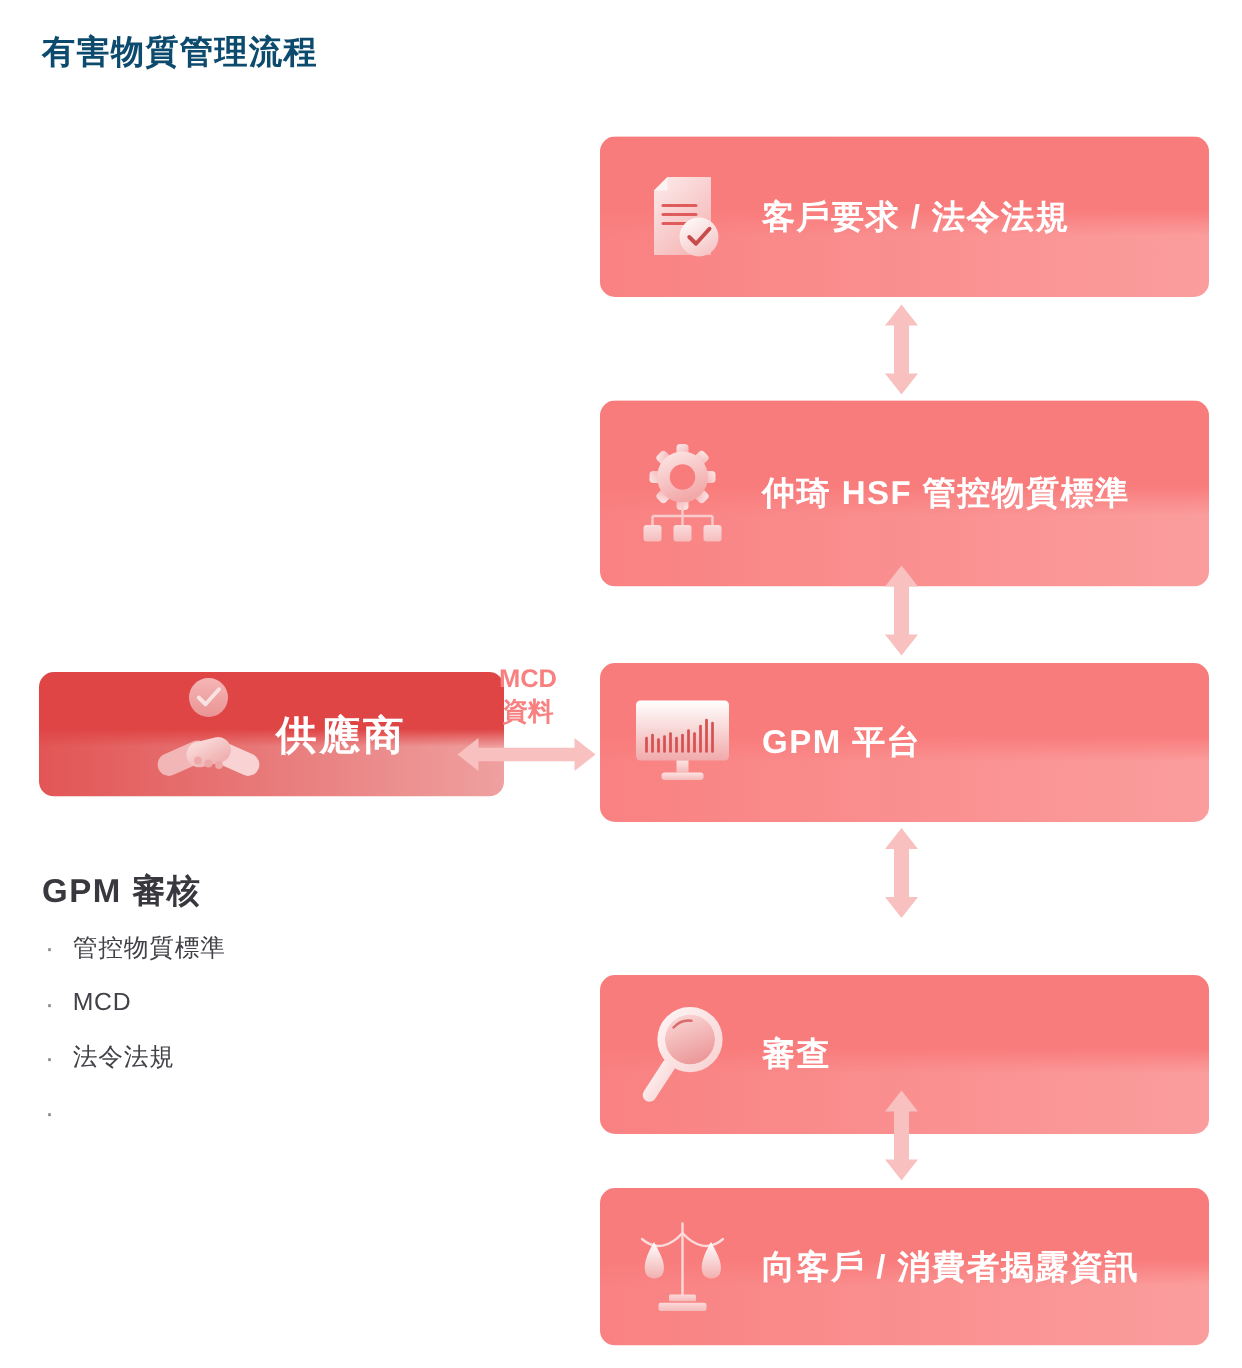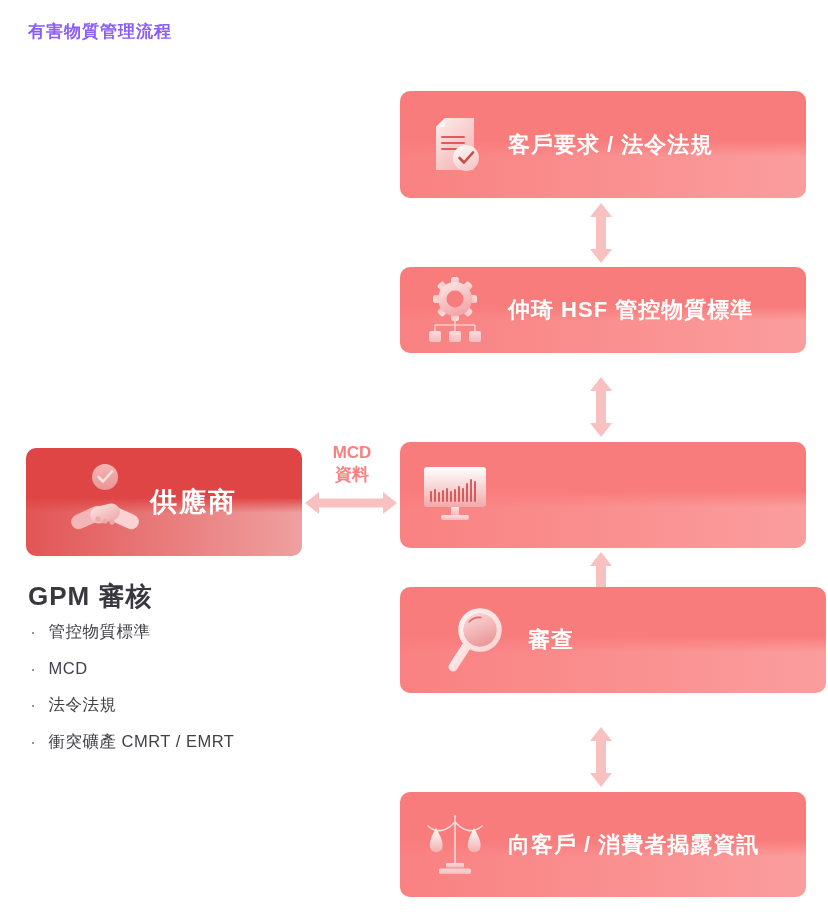--- a/index.html
+++ b/index.html
@@ -2,60 +2,61 @@
 <html><head>
 <meta charset="utf-8">
 <style>
   html,body{margin:0;padding:0;}
   body{
     width:828px;height:912px;position:relative;background:#ffffff;
     font-family:"Liberation Sans","DejaVu Sans",sans-serif;overflow:hidden;
   }
   .page-title{
     position:absolute;left:28px;top:20px;
-    font-size:17px;font-weight:bold;color:#8b5cf6;letter-spacing:1px;text-align:right;
+    font-size:22px;font-weight:bold;color:#0c4a6e;letter-spacing:1px;text-align:right;
   }
   
   .flow-box{
     position:absolute;left:400px;width:406px;border-radius:10px;
     display:flex;align-items:center;
     background:
       linear-gradient(to bottom,#f97c7c 0%,#f97c7c 46%,rgba(249,124,124,0) 62%),
       linear-gradient(to right,#f98181,#fb9d9d);
   }
   .b1{top:91px;height:107px;}
-  .b2{top:267px;height:86px;}
+  .b2{top:267px;height:124px;}
   .b3{top:442px;height:106px;}
-  .b4{top:587px;height:106px;padding-left:20px;}
+  .b4{top:650px;height:106px;}
   .b5{top:792px;height:105px;}
   .icon-wrap{margin-left:19px;width:72px;display:flex;justify-content:center;align-items:center;flex:0 0 72px;}
   .flow-label{margin-left:17px;color:#ffffff;font-weight:bold;font-size:22px;letter-spacing:1px;white-space:nowrap;}
   
   .supplier-box{
-    position:absolute;left:26px;top:448px;width:276px;height:108px;border-radius:10px;
+    position:absolute;left:26px;top:448px;width:276px;height:83px;border-radius:10px;
     display:flex;align-items:center;
     background:
       linear-gradient(to bottom,#df4545 0%,#df4545 46%,rgba(223,69,69,0) 60%),
       linear-gradient(to right,#e25555,#efa0a0);
+    padding-left: 34px;
   }
   .supplier-box .icon-wrap{margin-left:44px;flex:0 0 70px;width:70px;}
   .supplier-label{margin-left:10px;color:#ffffff;font-weight:bold;font-size:27px;letter-spacing:2px;white-space:nowrap;}
   
   .v-arrow{position:absolute;left:587px;width:28px;height:62px;}
   .va1{top:202px;} .va2{top:376px;} .va3{top:551px;} .va4{top:726px;}
   .h-arrow{position:absolute;left:304px;top:490px;width:94px;height:26px;}
   .mcd-label{
     position:absolute;left:312px;top:442px;width:80px;text-align:center;
     color:#f88080;font-weight:bold;font-size:17px;line-height:1.3;
   }
   .mcd-label span{display:block;}
   
   .review-heading{
     position:absolute;left:28px;top:579px;
-    font-size:26px;font-weight:600;color:#38383e;letter-spacing:1px;
+    font-size:22px;font-weight:600;color:#38383e;letter-spacing:1px;
   }
   .review-list{position:absolute;left:30px;top:614px;margin:0;padding:0;list-style:none;}
   .review-item{
     display:flex;align-items:center;height:36.5px;
     font-size:16.5px;color:#414148;letter-spacing:0.5px;
   }
   .bullet-dot{color:#87878d;font-size:18px;margin-right:12px;line-height:1;}
 </style>
 </head>
 <body>
@@ -167,20 +168,21 @@
         <line x1="36" y1="35" x2="36" y2="21"></line>
         <line x1="40" y1="35" x2="40" y2="23"></line>
         <line x1="44" y1="35" x2="44" y2="18"></line>
         <line x1="48" y1="35" x2="48" y2="14"></line>
         <line x1="52" y1="35" x2="52" y2="16"></line>
       </g>
       <rect x="28" y="41" width="8" height="8" fill="url(#mg2)"></rect>
       <rect x="18" y="49" width="28" height="5" rx="2" fill="url(#mg2)"></rect>
     </svg>
   </span>
+  <span class="flow-label">GPM 平台</span>
 </div>
 
 <div class="supplier-box">
   <span class="icon-wrap">
     <svg width="70" height="84" viewBox="0 0 70 84">
       <defs>
         <linearGradient id="hs1" x1="0" y1="0" x2="0" y2="1">
           <stop offset="0" stop-color="#f5b5b5"></stop>
             <stop offset="1" stop-color="#ea9494"></stop>
         </linearGradient>
@@ -224,21 +226,20 @@
   <li class="review-item">
     <span class="bullet-dot">·</span>
     <span>MCD</span>
   </li>
   <li class="review-item">
     <span class="bullet-dot">·</span>
     <span>法令法規</span>
   </li>
   <li class="review-item">
     <span class="bullet-dot">·</span>
-    <span>衝突礦產 CMRT / EMRT</span>
   </li>
 </ul>
 
 <svg class="v-arrow va3" viewBox="0 0 28 62">
   <rect x="9" y="13" width="10" height="36" fill="#f9c0c0"></rect>
   <polygon points="14,1 3,15 25,15" fill="#f9c0c0"></polygon>
   <polygon points="14,61 3,47 25,47" fill="#f9c0c0"></polygon>
 </svg>
 
 <div class="flow-box b4">

